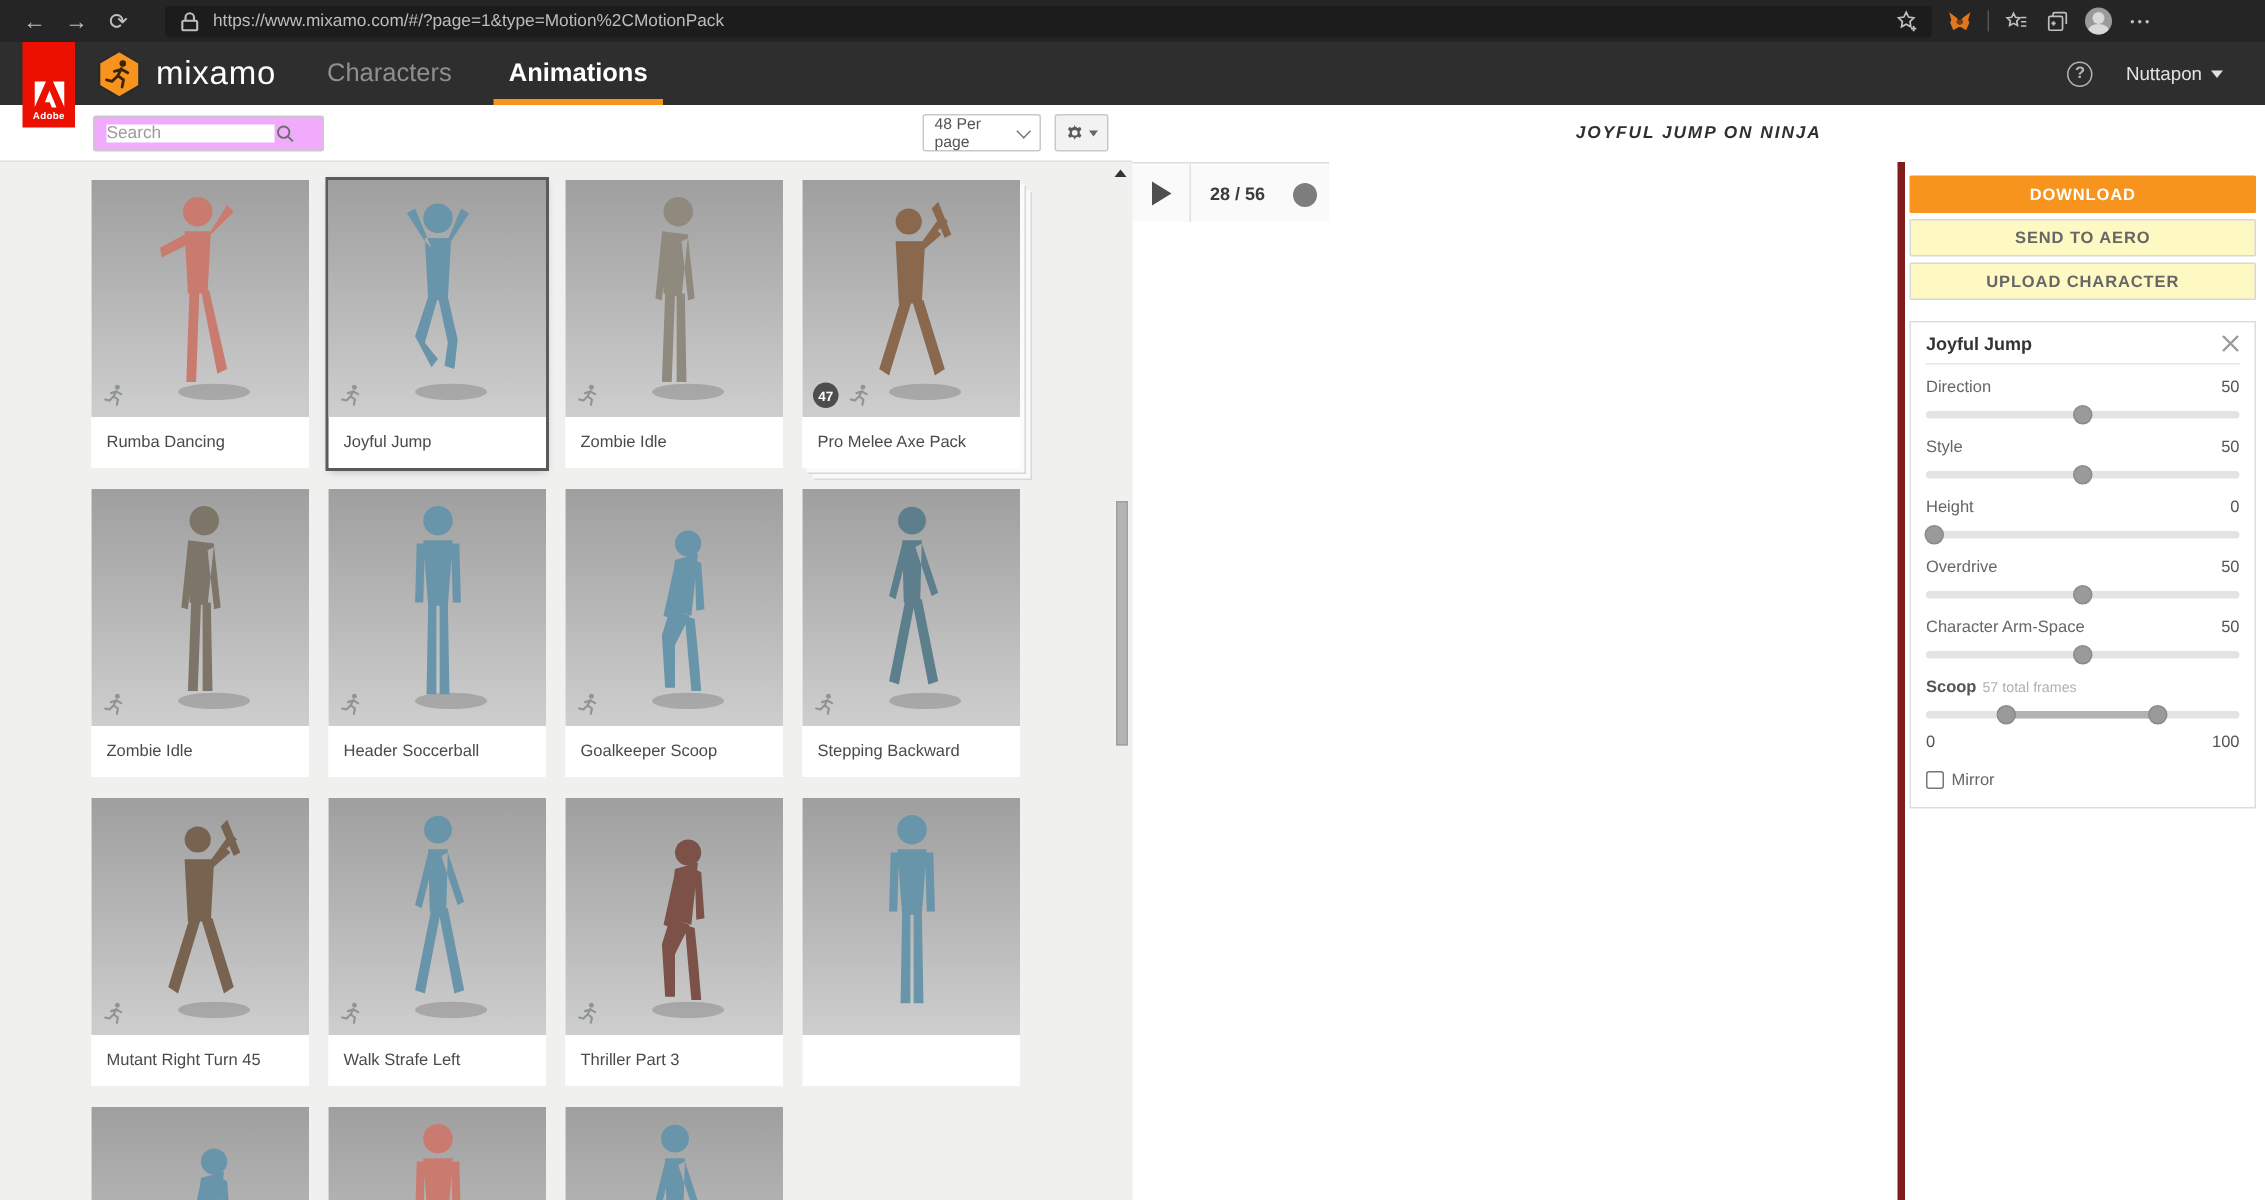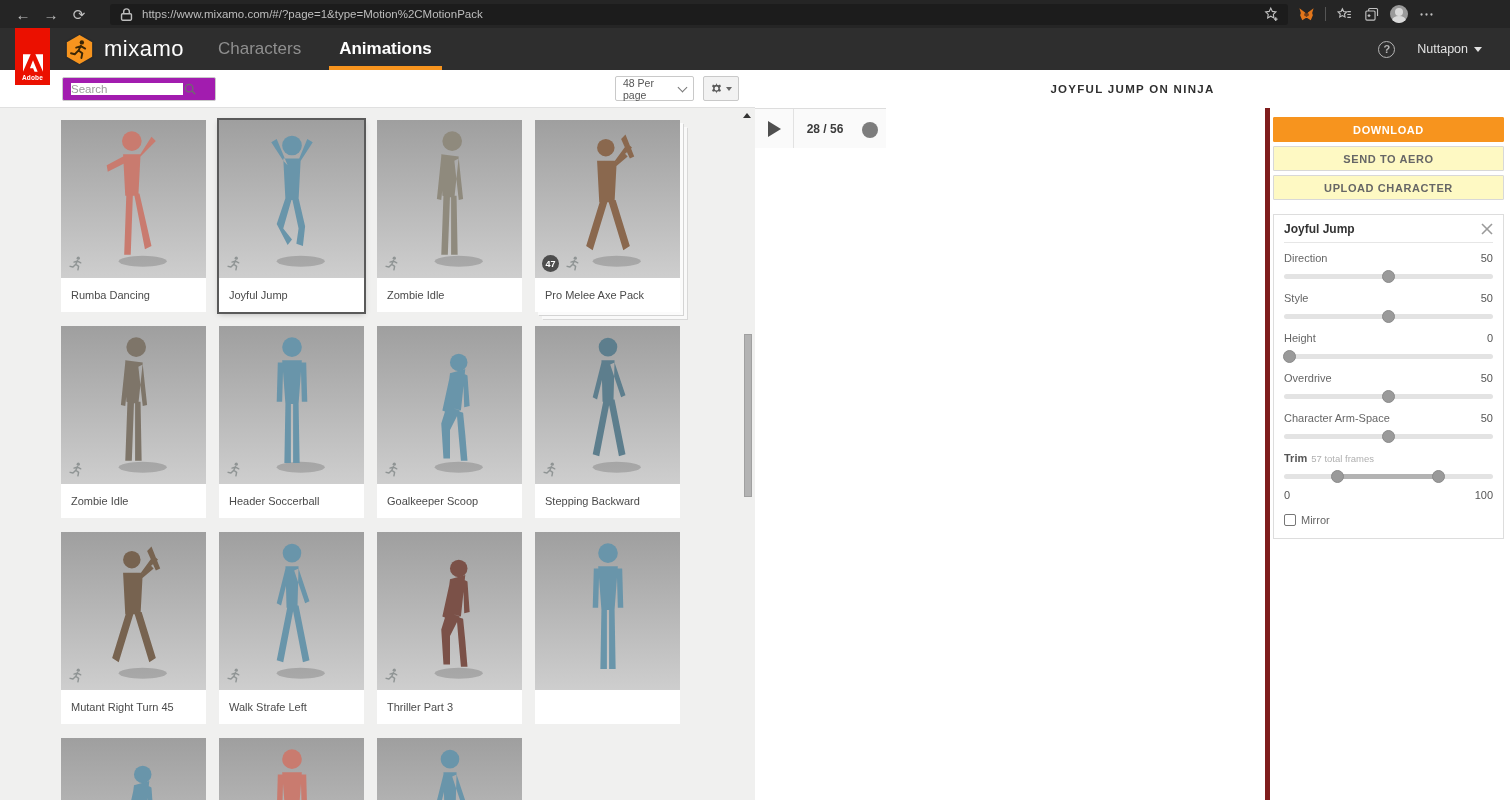--- a/index.html
+++ b/index.html
@@ -31,21 +31,21 @@
   .hd-tab.active .tab-underline { position:absolute; left:-4px; right:-4px; bottom:0; height:4px; background:#f7941e; }
   .header-right { margin-left:auto; display:flex; align-items:center; gap:22px; padding-right:28px; }
   .help-circ { width:17px; height:17px; border-radius:50%; border:1.5px solid #b5b5b5; color:#b5b5b5; font-size:11px; font-weight:bold; display:flex; align-items:center; justify-content:center; cursor:pointer; }
   .user-chip { color:#e2e2e2; font-size:12.5px; display:flex; align-items:center; gap:6px; cursor:pointer; }
   .caret-down { width:0; height:0; border-left:4.5px solid transparent; border-right:4.5px solid transparent; border-top:5px solid #e2e2e2; }
 
   
   .main { display:flex; height:730px; }
   .left { width:755px; display:flex; flex-direction:column; }
   .toolbar { height:38px; background:#fff; border-bottom:1px solid #e0e0e0; display:flex; align-items:center; padding:0 16px 0 62px; }
-  .search-box { width:154px; height:24px; border:1px solid #c9c9c9; border-radius:2px; background:#a21caf; display:flex; align-items:center; padding:0 18px 0 8px; }
+  .search-box { width:154px; height:24px; border:1px solid #c9c9c9; border-radius:2px; background:#f0abfc; display:flex; align-items:center; padding:0 18px 0 8px; }
   .search-box input { border:none; outline:none; flex:1; font-size:11.5px; color:#444; font-family:inherit; width:100px; }
   .search-box input::placeholder { color:#9b9b9b; }
   .tb-right { margin-left:auto; display:flex; align-items:center; gap:9px; }
   .pp-select { width:79px; height:25px; border:1px solid #c9c9c9; border-radius:2px; background:#fff; display:flex; align-items:center; justify-content:space-between; padding:0 7px; font-size:10.5px; color:#555; cursor:pointer; }
   .chev { width:7px; height:7px; border-right:1.5px solid #777; border-bottom:1.5px solid #777; transform:rotate(45deg); margin-top:-3px; }
   .gear-btn { width:36px; height:25px; border:1px solid #c9c9c9; border-radius:2px; background:#f2f2f2; display:flex; align-items:center; justify-content:center; gap:3px; cursor:pointer; }
   .gear-btn svg { width:13px; height:13px; }
   .mini-caret { width:0; height:0; border-left:3.5px solid transparent; border-right:3.5px solid transparent; border-top:4px solid #666; }
 
   .grid-area { flex:1; background:#f0f0ef; position:relative; overflow:hidden; }
@@ -59,21 +59,21 @@
   .badge { width:17px; height:17px; border-radius:50%; background:#4d4d4d; color:#fff; font-size:9px; font-weight:bold; display:flex; align-items:center; justify-content:center; }
   .card-label { height:34px; display:flex; align-items:center; padding:0 10px; font-size:11px; color:#4a4a4a; background:#fff; }
   .card.sel { outline:2px solid #5a5a5a; box-shadow:0 2px 6px rgba(0,0,0,.25); z-index:2; }
   .card.stack { box-shadow:3px 3px 0 #fbfbfb, 4px 4px 0 #d4d4d4, 7px 7px 0 #f9f9f9, 8px 8px 0 #d8d8d8; }
 
   .lscroll-arrow { position:absolute; right:4px; top:5px; width:0; height:0; border-left:4px solid transparent; border-right:4px solid transparent; border-bottom:5px solid #333; }
   .lscroll-thumb { position:absolute; right:3px; top:226px; width:8px; height:163px; background:#b3b3b3; border:1px solid #a0a0a0; cursor:pointer; }
 
   
   .right { width:755px; display:flex; flex-direction:column; }
-  .band { height:38px; background:#fff; display:flex; align-items:center; justify-content:center; }
+  .band { height:38px; background:#fff; display:flex; align-items:center; justify-content:center;font-style:italic; }
   .band-title { font-size:11.5px; font-weight:bold; letter-spacing:1.3px; color:#2f2f2f; }
   .content { flex:1; display:flex; }
   .stage { width:510px; display:flex; flex-direction:row; }
   .viewport { height:612px; position:relative; overflow:hidden;
     background:linear-gradient(180deg,#a5a5a5 0%,#b9b9b9 28%,#c8c8c8 55%,#c6c6c6 100%); }
   .floor { position:absolute; left:-58%; top:34%; width:216%; height:175%;
     background-image:linear-gradient(rgba(255,255,255,.5) 1.5px, transparent 1.5px),
                      linear-gradient(90deg, rgba(255,255,255,.5) 1.5px, transparent 1.5px);
     background-size:56px 56px;
     transform:perspective(640px) rotateX(57deg) rotateZ(13deg); transform-origin:50% 0; }
@@ -629,21 +629,21 @@
                 <span class="sval">50</span>
               </div>
             <div class="strack">
                 <div class="rail"></div>
                 <div class="sthumb" style="left: 50%;"></div>
               </div>
           </div>
 
           <div class="sgroup">
             <div class="srow trim-label" style="justify-content:flex-start; align-items:baseline;">
-              <b>Trim</b>
+              <b>Scoop</b>
               <span class="trim-meta">57 total frames</span>
             </div>
             <div class="strack">
               <div class="rail"></div>
               <div class="rangefill" style="left: 26%; width: 48%;"></div>
               <div class="sthumb" style="left: 26%;"></div>
               <div class="sthumb" style="left: 74%;"></div>
             </div>
             <div class="minmax">
               <span>0</span>

